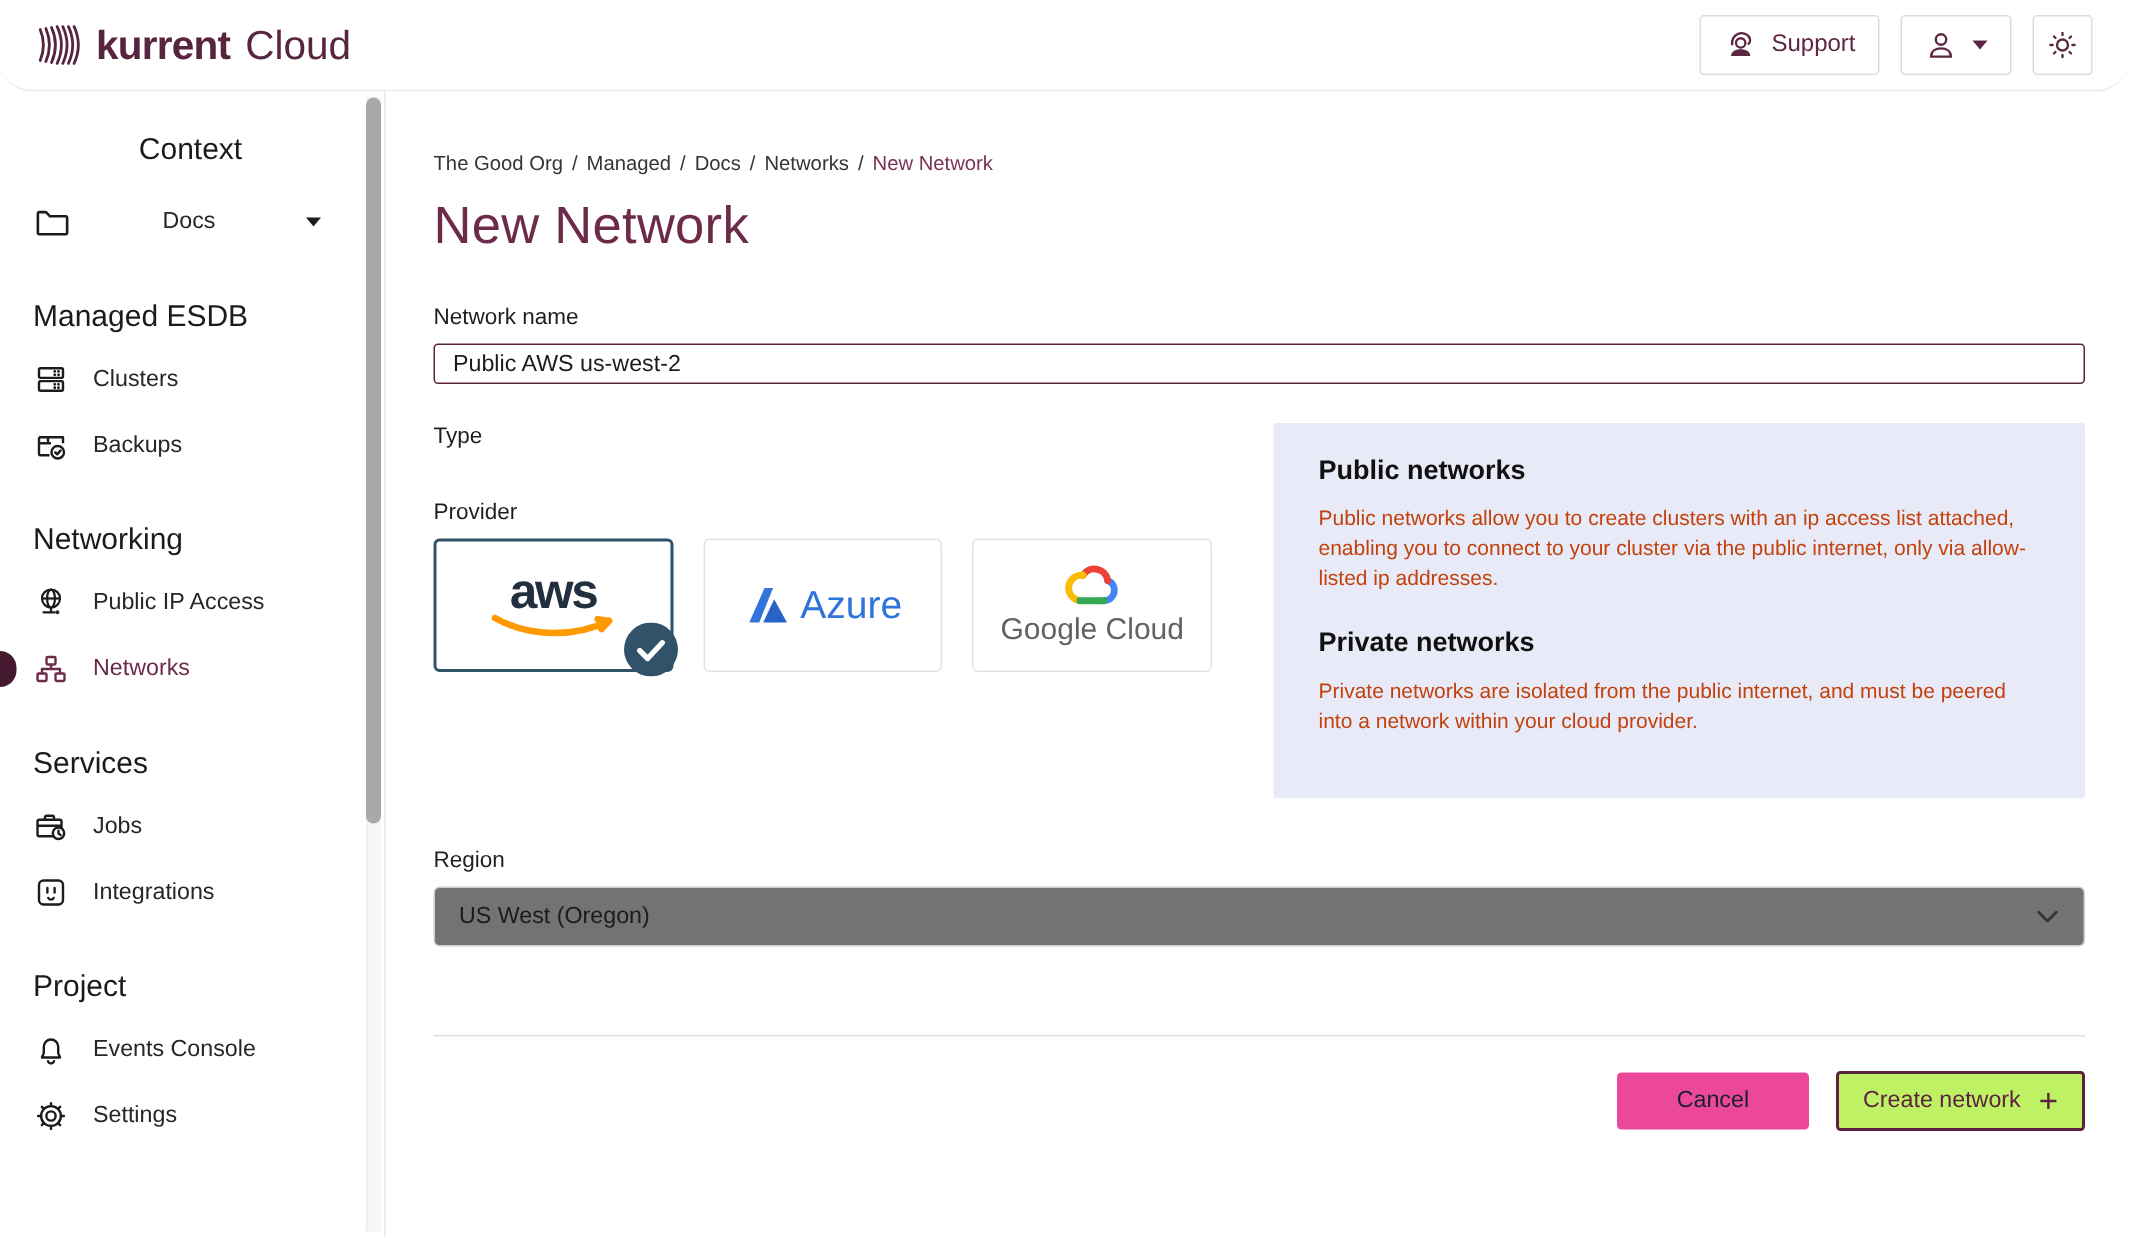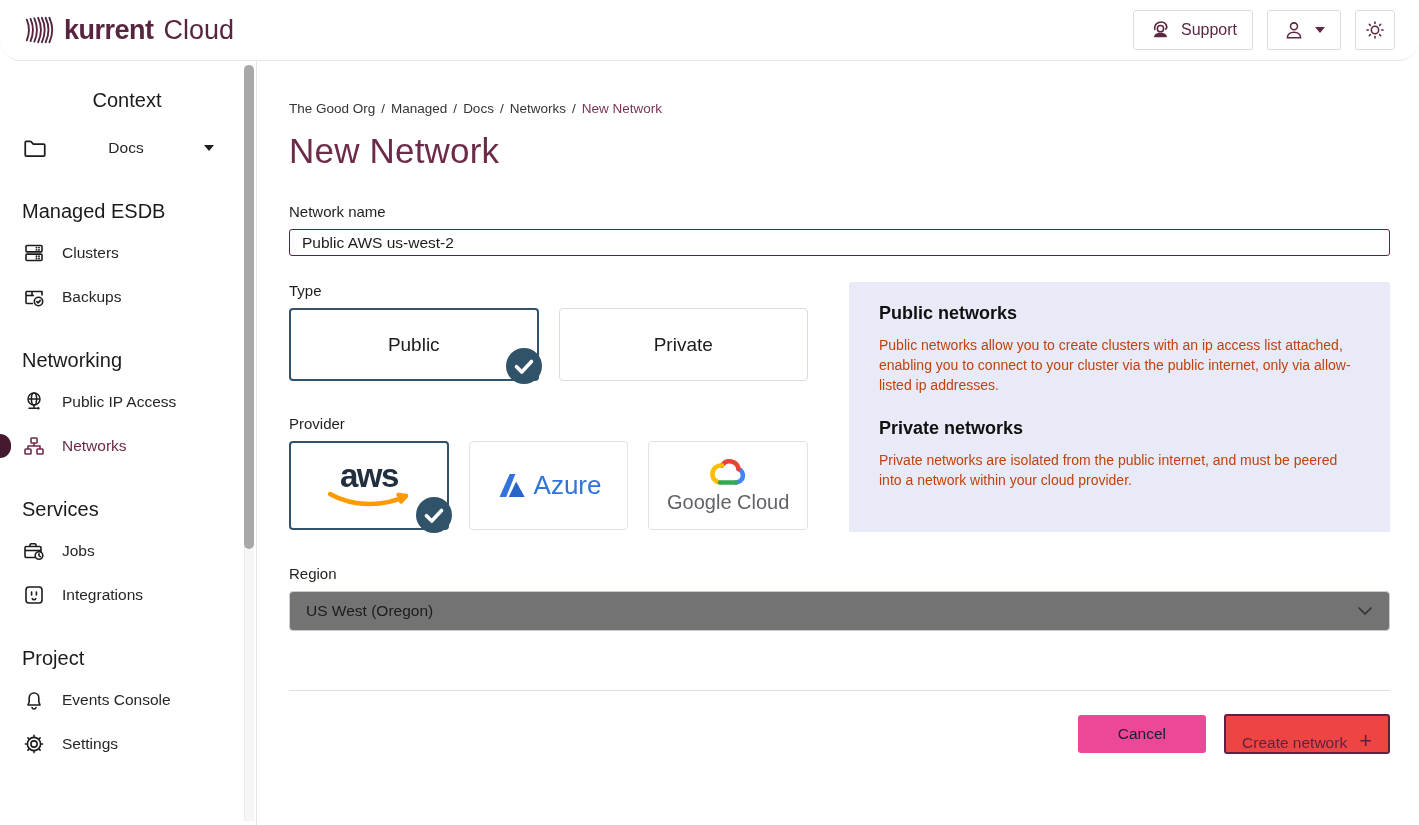--- a/index.html
+++ b/index.html
@@ -90,23 +90,23 @@
   .region-block { margin-top:33px; }
   .region-select { width:1101px; height:40px; border:1px solid #c9ced6; border-radius:4px;
     display:flex; align-items:center; justify-content:space-between; padding:0 16px;
     font-size:15.5px; color:#1c1c1c; cursor:pointer; background:#737373; }
 
   .divider { width:1101px; height:1px; background:#dcdfe4; margin-top:59px; }
   .actions { width:1101px; display:flex; justify-content:flex-end; align-items:center;
     gap:18px; margin-top:23px; }
   .btn-cancel { background:#ec4899; border:none; border-radius:3px; height:38px; padding:0 40px;
     font-size:15.5px; color:#16212e; cursor:pointer; font-family:inherit; }
-  .btn-create { background:#ef4444; border:2px solid #5c2340; border-radius:3px; height:40px;
+  .btn-create { background:#bef264; border:2px solid #5c2340; border-radius:3px; height:40px;
     padding:0 16px; font-size:15.5px; color:#5c2340; cursor:pointer; font-family:inherit;
-    display:flex; align-items:flex-end; gap:12px; }
+    display:flex; align-items:center; gap:12px; }
   .plus-glyph { font-size:22px; font-weight:400; line-height:1; }
 </style>
 </head>
 <body>
 
 <div class="header">
   <div class="logo">
     <svg class="logo-waves" width="32" height="34" viewBox="0 0 34 34">
       <g stroke="#582540" stroke-width="2" fill="none" stroke-linecap="round">
         <path d="M3 6 q4.5 11 0 22"></path>
@@ -252,32 +252,20 @@
     <h1 class="page-title">New Network</h1>
 
     <div class="name-block">
       <div class="field-label">Network name</div>
       <input class="name-input" type="text" autofocus="" value="Public AWS us-west-2" style="">
     </div>
 
     <div class="form-row">
       <div class="left-col">
         <div class="field-label">Type</div>
-        <div class="card-row">
-          <div class="type-card selected-card">
-            <span>Public</span>
-            <svg class="check-badge" viewBox="0 0 24 24">
-              <circle cx="12" cy="12" r="12" fill="#30536a"></circle>
-              <polyline points="7,12.5 10.5,16 17,9" stroke="#fff" stroke-width="2.4" fill="none" stroke-linecap="round" stroke-linejoin="round"></polyline>
-            </svg>
-          </div>
-          <div class="type-card">
-            <span>Private</span>
-          </div>
-        </div>
 
         <div class="field-label provider-label">Provider</div>
         <div class="card-row">
           <div class="provider-card selected-card">
             <span class="aws-text">aws</span>
             <svg width="88" height="18" viewBox="0 0 88 18" fill="none">
               <path d="M5 3 C 28 16, 58 16, 81 5" stroke="#ff9900" stroke-width="4.4" stroke-linecap="round"></path>
               <path d="M81 5 l-7.5 -1.2 M81 5 l-5 5.4" stroke="#ff9900" stroke-width="4.4" stroke-linecap="round"></path>
             </svg>
             <svg class="check-badge" viewBox="0 0 24 24">

